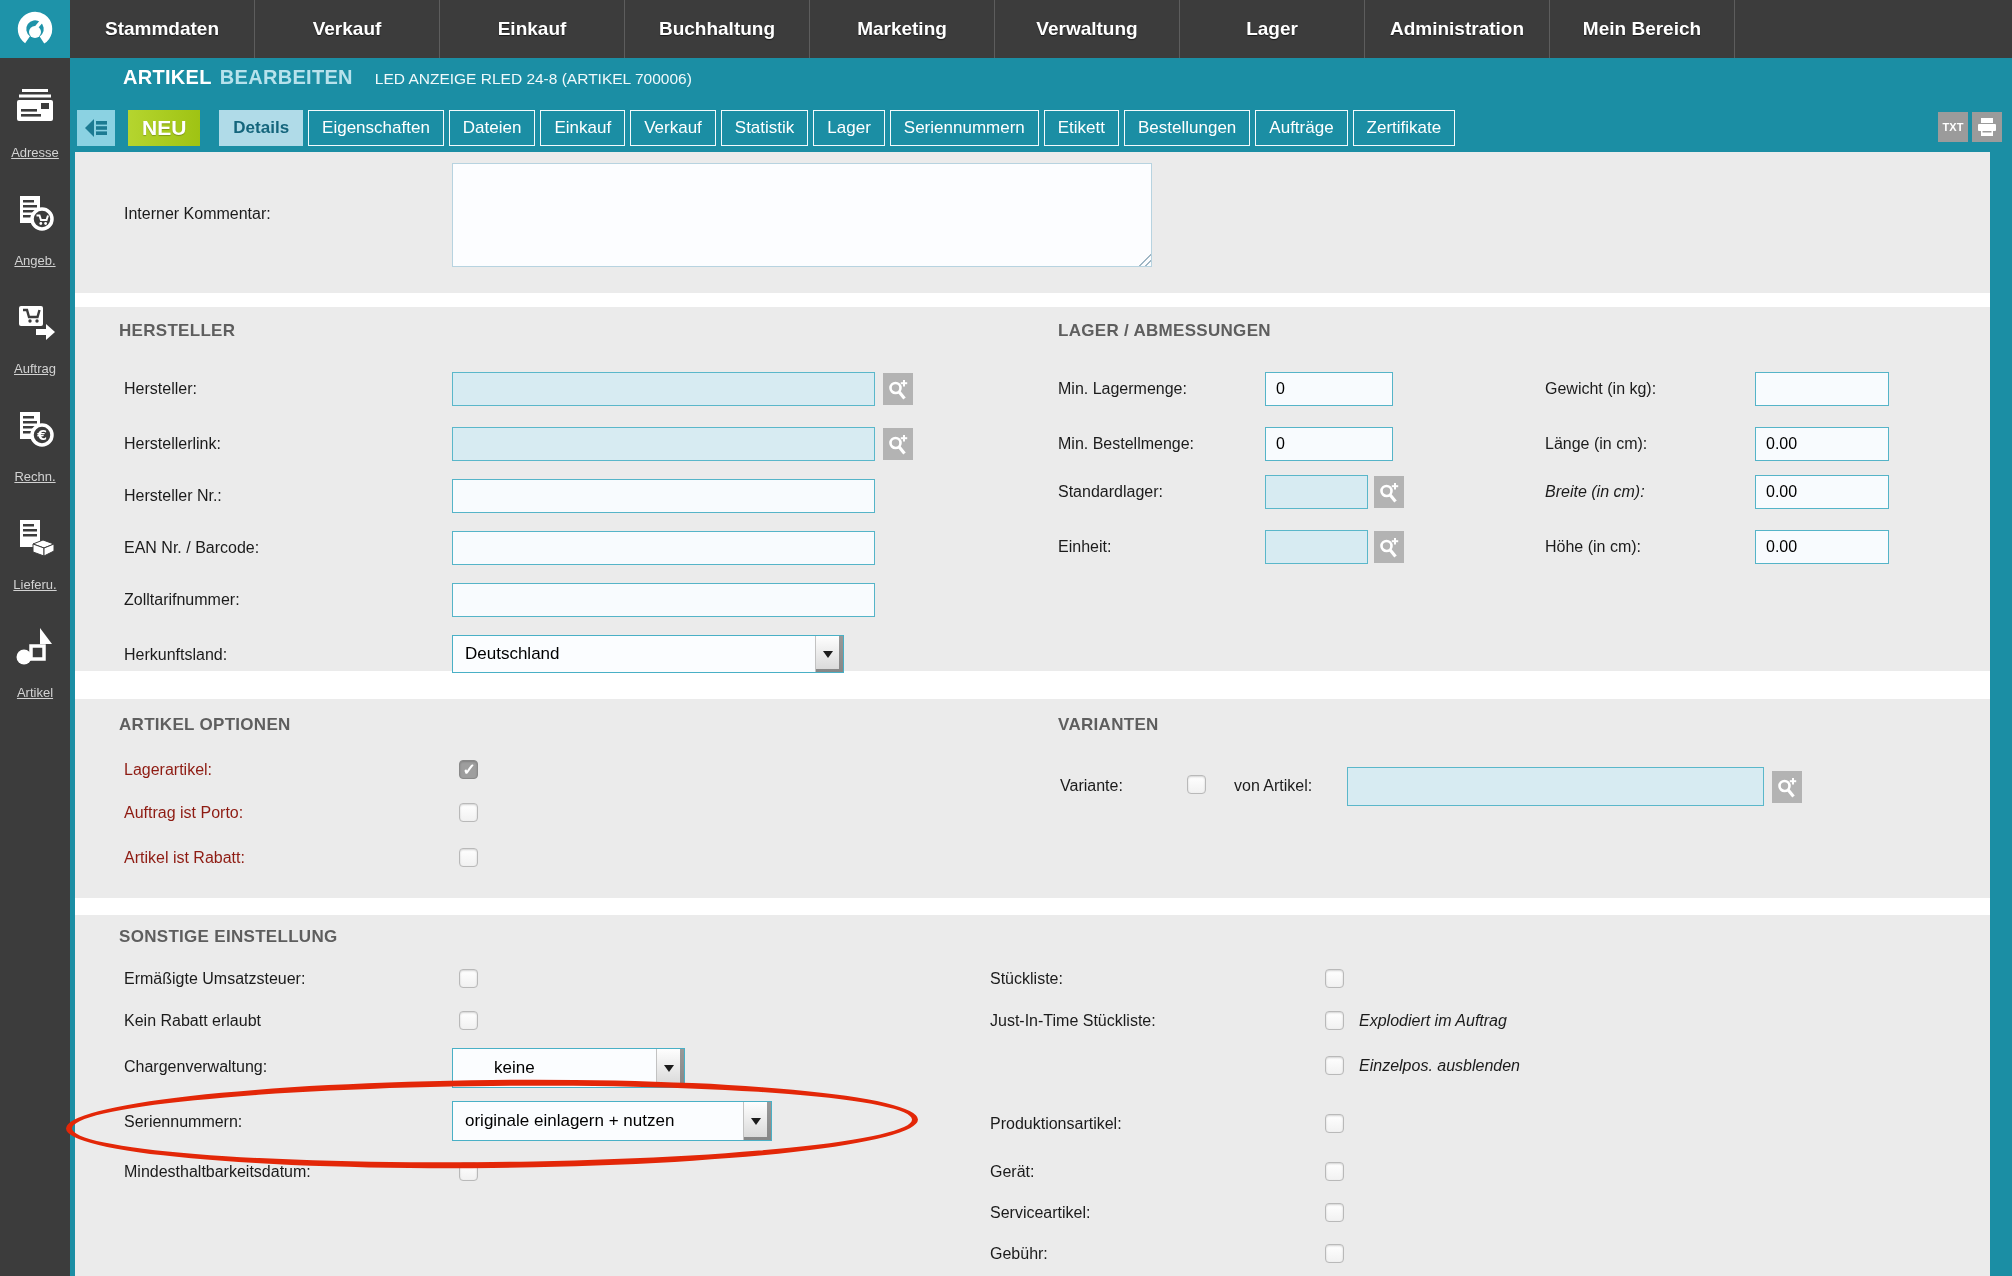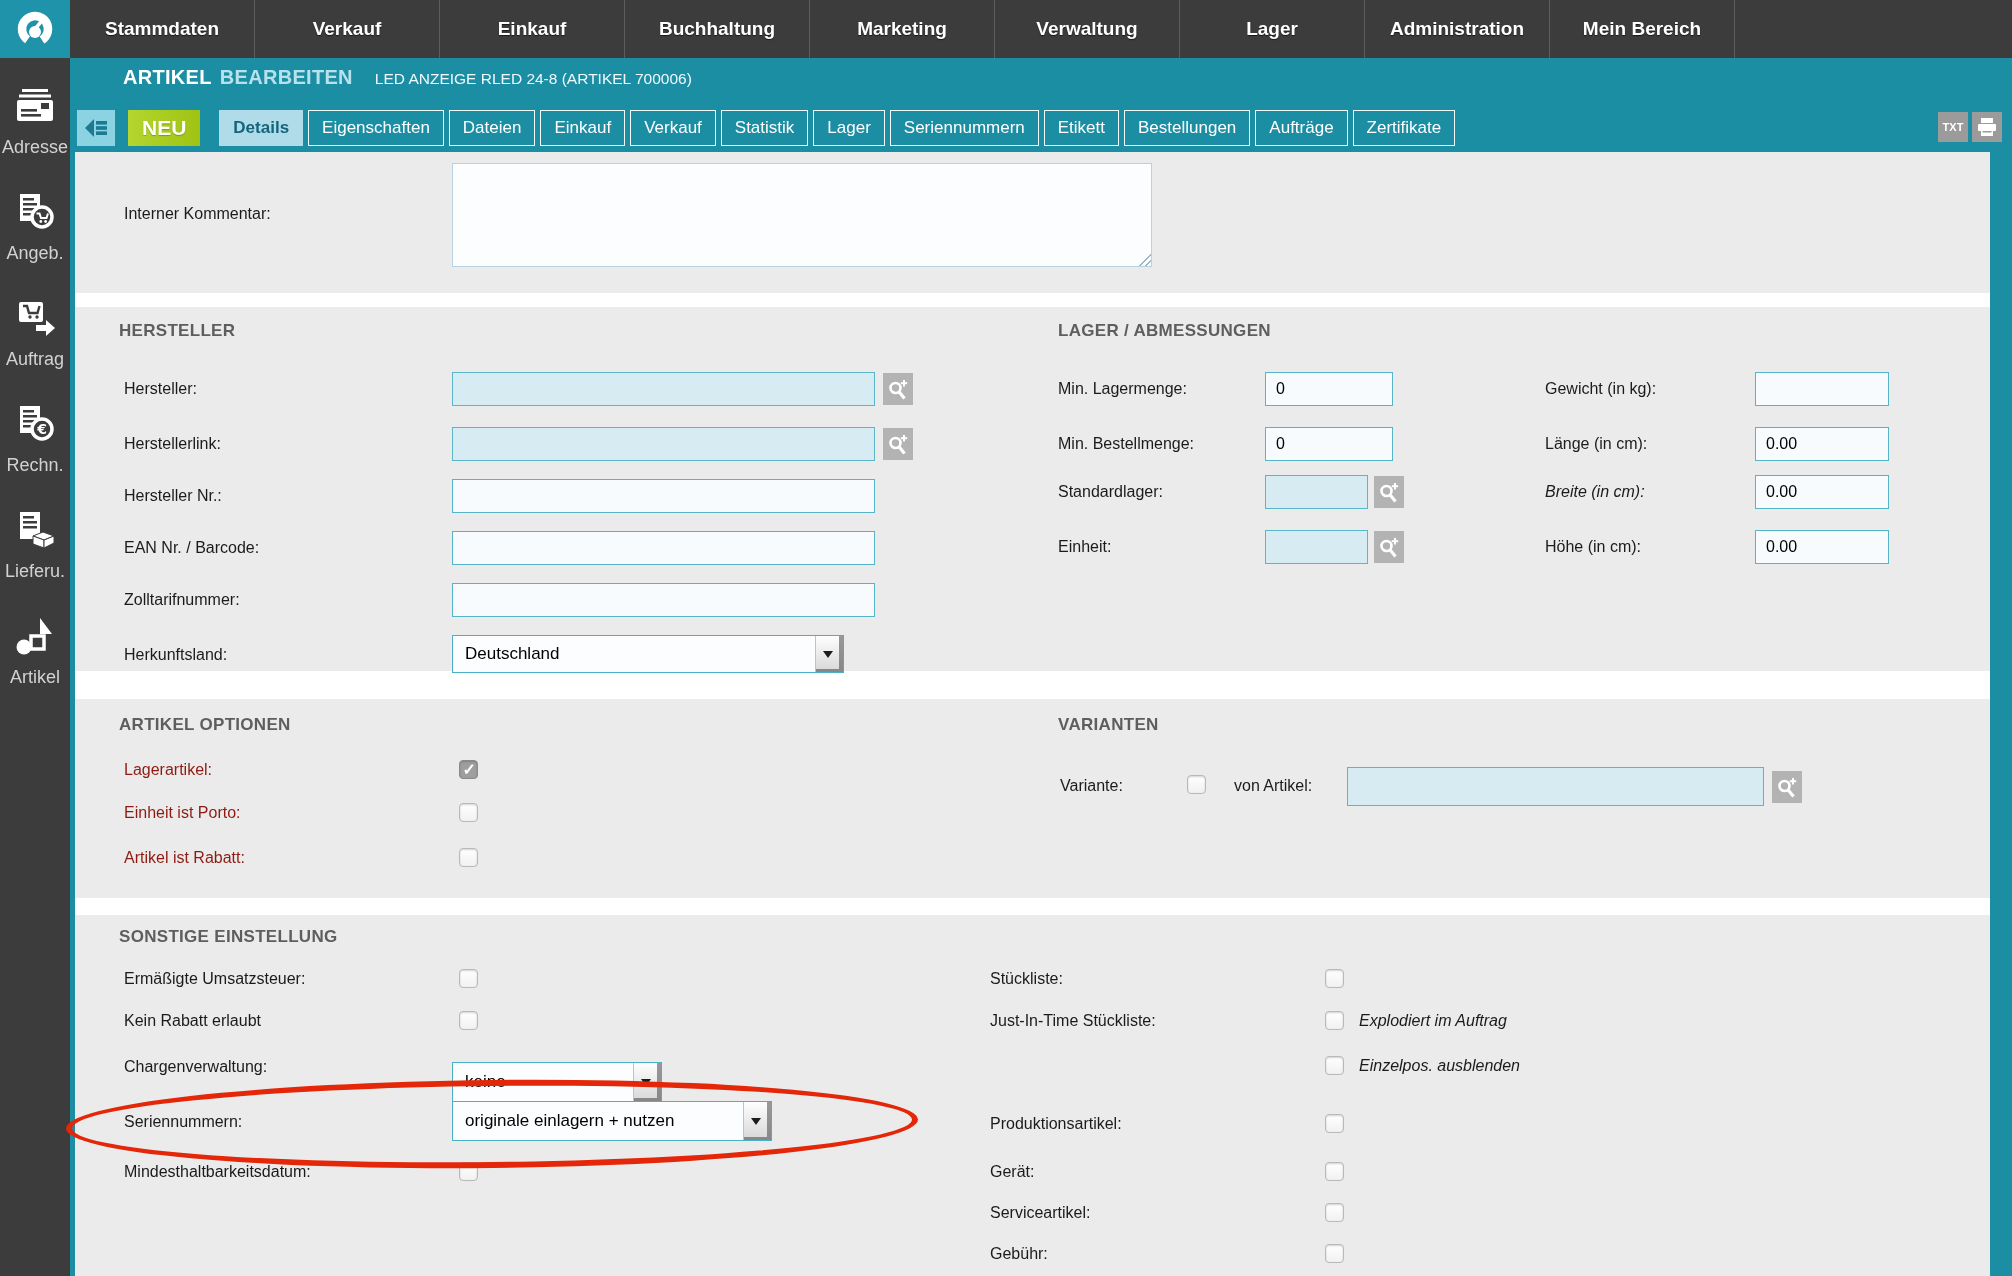--- a/index.html
+++ b/index.html
@@ -15,21 +15,21 @@
     align-items:center; justify-content:center; flex:0 0 auto; }
   .navitem{ width:185px; flex:0 0 auto; display:flex; align-items:center; justify-content:center;
     color:#fff; font-weight:bold; font-size:19px; border-right:1px solid #5d5d5d; cursor:pointer;
     text-shadow:0 1px 1px rgba(0,0,0,.6); }
   .navfill{ flex:1 1 auto; }
   
   .sidebar{ position:absolute; left:0; top:58px; width:70px; bottom:0;
     background:#3c3c3c; display:flex; flex-direction:column; align-items:center; padding-top:27px; }
   .sbitem{ display:flex; flex-direction:column; align-items:center; margin-bottom:33px; cursor:pointer; }
   .sbitem svg{ width:44px; height:44px; }
-  .sblabel{ margin-top:8px; font-size:18px; color:#d2d2d2; }
+  .sblabel{ margin-top:16px; font-size:13px; color:#d2d2d2;text-decoration:underline; }
   
   .titlebar{ position:absolute; left:123px; top:66px; display:flex; align-items:baseline; }
   .title-main{ color:#fff; font-weight:bold; font-size:20px; letter-spacing:.3px; }
   .title-action{ color:#b7e2ec; font-weight:bold; font-size:20px; margin-left:8px; letter-spacing:.3px; }
   .title-article{ color:#f0f9fb; font-size:15.5px; margin-left:22px; }
   .toolbar{ position:absolute; left:55px; top:110px; right:0; height:40px; display:flex; align-items:flex-start; }
   .backbtn{ margin-left:22px; width:38px; height:36px; background:#8bd2e2; display:flex;
     align-items:center; justify-content:center; cursor:pointer; }
   .neubtn{ margin-left:13px; height:36px; padding:0 14px; background:linear-gradient(90deg,#b5d52f,#9fc313);
     color:#fff; font-weight:bold; font-size:21px; display:flex; align-items:center; cursor:pointer;
@@ -310,21 +310,21 @@
       <span class="flabel" style="left:1470px; top:231px;">Höhe (in cm):</span>
       <input class="input" style="left: 1680px; top: 223px; width: 134px;" value="0.00">
     </div>
 
     <div class="card" id="card-optionen">
       <span class="shead" style="left:44px; top:16px;">ARTIKEL OPTIONEN</span>
 
       <span class="flabel red" style="left:49px; top:62px;">Lagerartikel:</span>
       <div class="cb checked" style="left:384px; top:61px;"></div>
 
-      <span class="flabel red" style="left:49px; top:105px;">Einheit ist Porto:</span>
+      <span class="flabel red" style="left:49px; top:105px;">Auftrag ist Porto:</span>
       <div class="cb" style="left:384px; top:104px;"></div>
 
       <span class="flabel red" style="left:49px; top:150px;">Artikel ist Rabatt:</span>
       <div class="cb" style="left:384px; top:149px;"></div>
 
       <span class="shead" style="left:983px; top:16px;">VARIANTEN</span>
       <span class="flabel" style="left:985px; top:78px;">Variante:</span>
       <div class="cb" style="left:1112px; top:76px;"></div>
       <span class="flabel" style="left:1159px; top:78px;">von Artikel:</span>
       <input class="input lblue" style="left: 1272px; top: 68px; width: 417px; height: 39px;">
@@ -341,21 +341,21 @@
     <div class="card" id="card-sonstige">
       <span class="shead" style="left:44px; top:12px;">SONSTIGE EINSTELLUNG</span>
 
       <span class="flabel" style="left:49px; top:55px;">Ermäßigte Umsatzsteuer:</span>
       <div class="cb" style="left:384px; top:54px;"></div>
 
       <span class="flabel" style="left:49px; top:97px;">Kein Rabatt erlaubt</span>
       <div class="cb" style="left:384px; top:96px;"></div>
 
       <span class="flabel" style="left:49px; top:143px;">Chargenverwaltung:</span>
-      <div class="sel" style="left:377px; top:147px; width:210px; height:40px;">
+      <div class="sel" style="left:377px; top:133px; width:233px; height:40px;padding-left:29px;">
         <span class="val">keine</span>
         <span class="arrowbox">
           <span class="selarrow"></span>
         </span>
       </div>
 
       <span class="flabel" style="left:49px; top:198px;">Seriennummern:</span>
       <div class="sel" style="left:377px; top:186px; width:320px; height:40px;">
         <span class="val">originale einlagern + nutzen</span>
         <span class="arrowbox">

